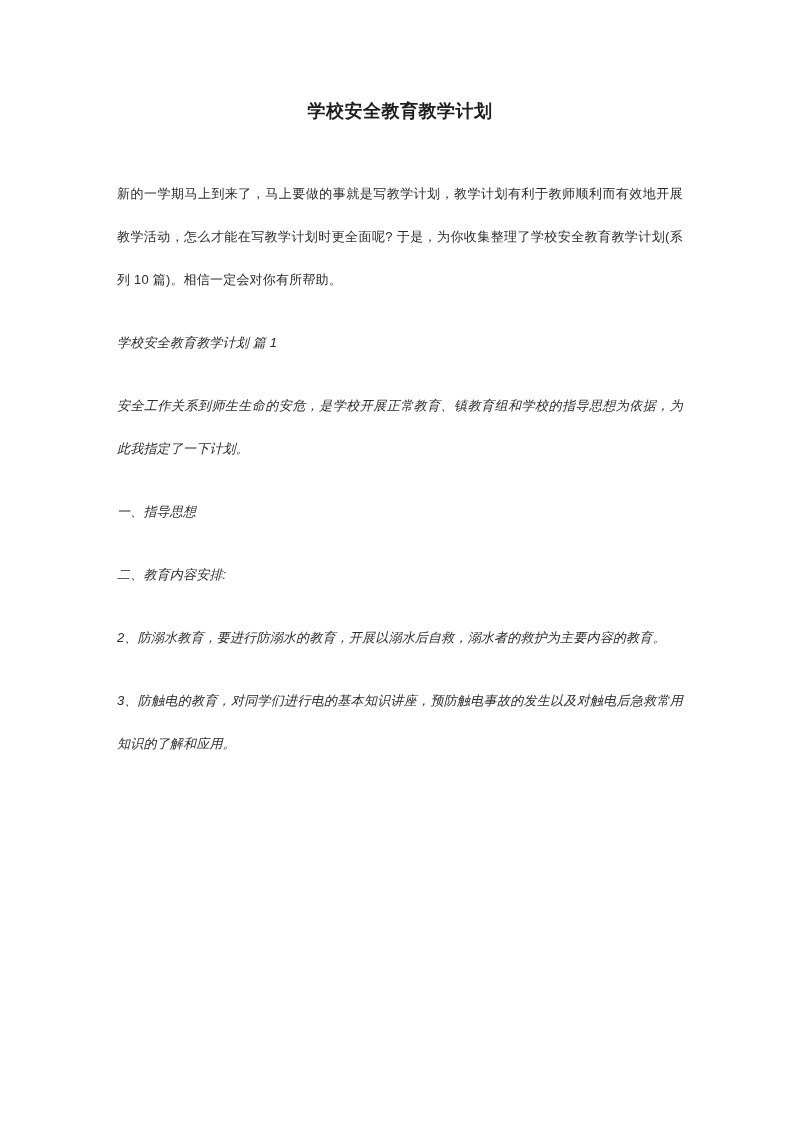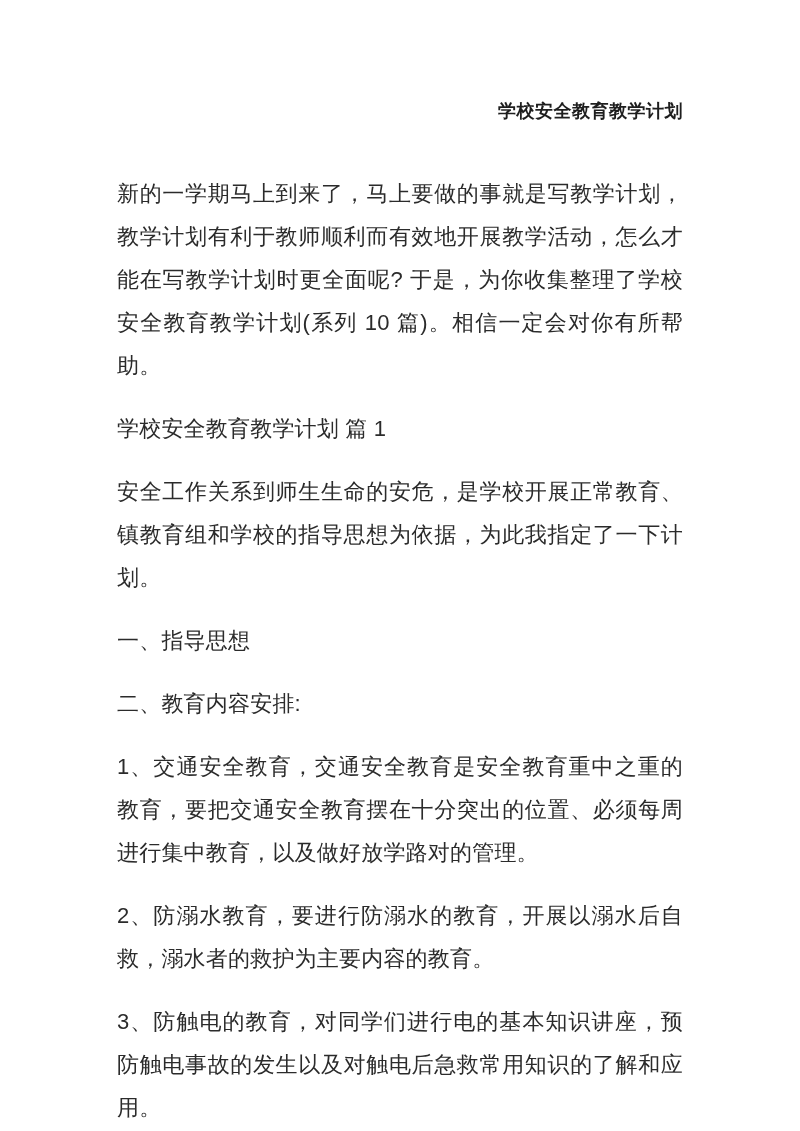--- a/index.html
+++ b/index.html
@@ -23,43 +23,44 @@
     padding: 0;
     overflow: hidden;
   }
   .content {
     position: absolute;
     left: 117px;
     top: 98px;
     width: 566px;
   }
   .doc-title {
-    text-align: right;
+    text-align: center;
     font-size: 18px;
     font-weight: bold;
     letter-spacing: 0.5px;
     line-height: 26px;
     margin: 0 0 0 0;
     color: #1e1e1e;
   }
   .spacer-after-title {
     height: 48px;
   }
   p.para {
     margin: 0 0 0 0;
-    font-size: 22px;
+    font-size: 13px;
     line-height: 43px;
     letter-spacing: 0.2px;
     text-align: justify;
     text-justify: inter-ideograph;
     color: #2b2b2b;
     font-weight: normal;
   }
   p.para + p.para {
     margin-top: 20px;
+    font-style: italic;
   }
   .para.heading-line {
     font-weight: normal;
   }
 </style>
 </head>
 <body>
 
 <div class="page">
   <div class="content">
@@ -72,20 +73,19 @@
 
     <p class="para heading-line">学校安全教育教学计划  篇 1</p>
 
     <p class="para">安全工作关系到师生生命的安危，是学校开展正常教育、镇教育组和学校的指导思想为依据，为此我指定了一下计划。</p>
 
     <p class="para heading-line">一、指导思想</p>
 
 
     <p class="para heading-line">二、教育内容安排:</p>
 
-    <p class="para">1、交通安全教育，交通安全教育是安全教育重中之重的教育，要把交通安全教育摆在十分突出的位置、必须每周进行集中教育，以及做好放学路对的管理。</p>
 
     <p class="para">2、防溺水教育，要进行防溺水的教育，开展以溺水后自救，溺水者的救护为主要内容的教育。</p>
 
     <p class="para">3、防触电的教育，对同学们进行电的基本知识讲座，预防触电事故的发生以及对触电后急救常用知识的了解和应用。</p>
 
   </div>
 </div>
 
 </body></html>

